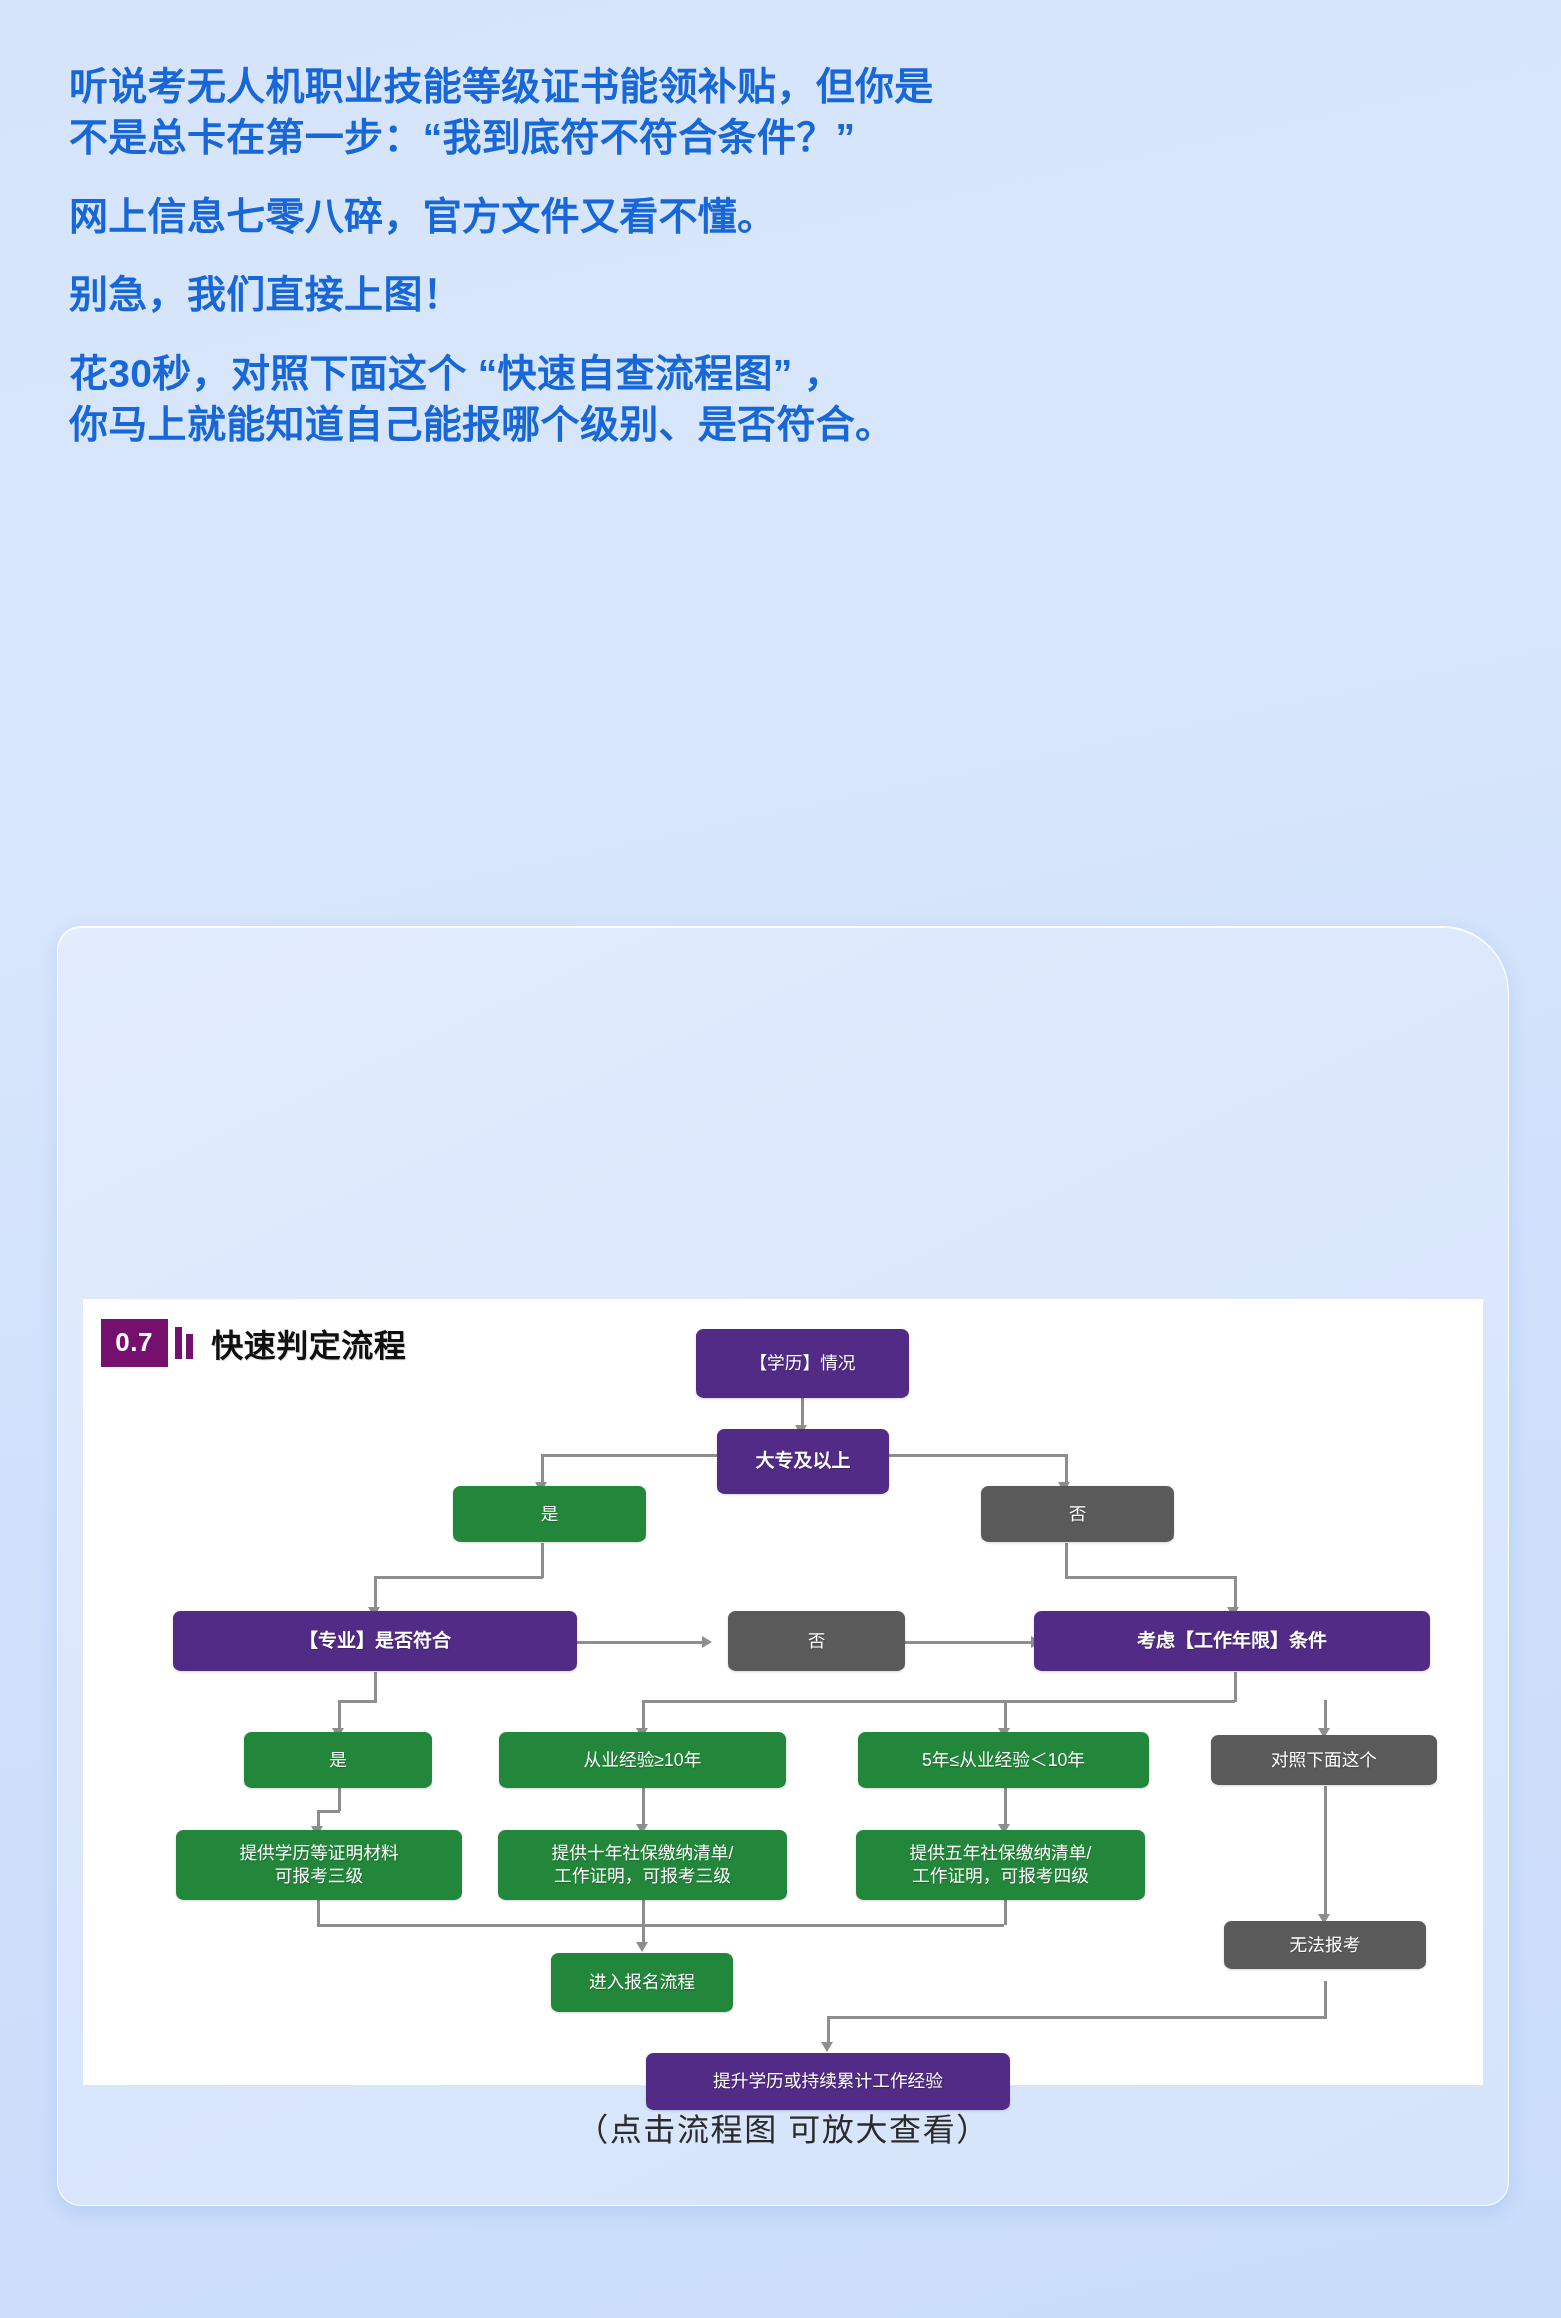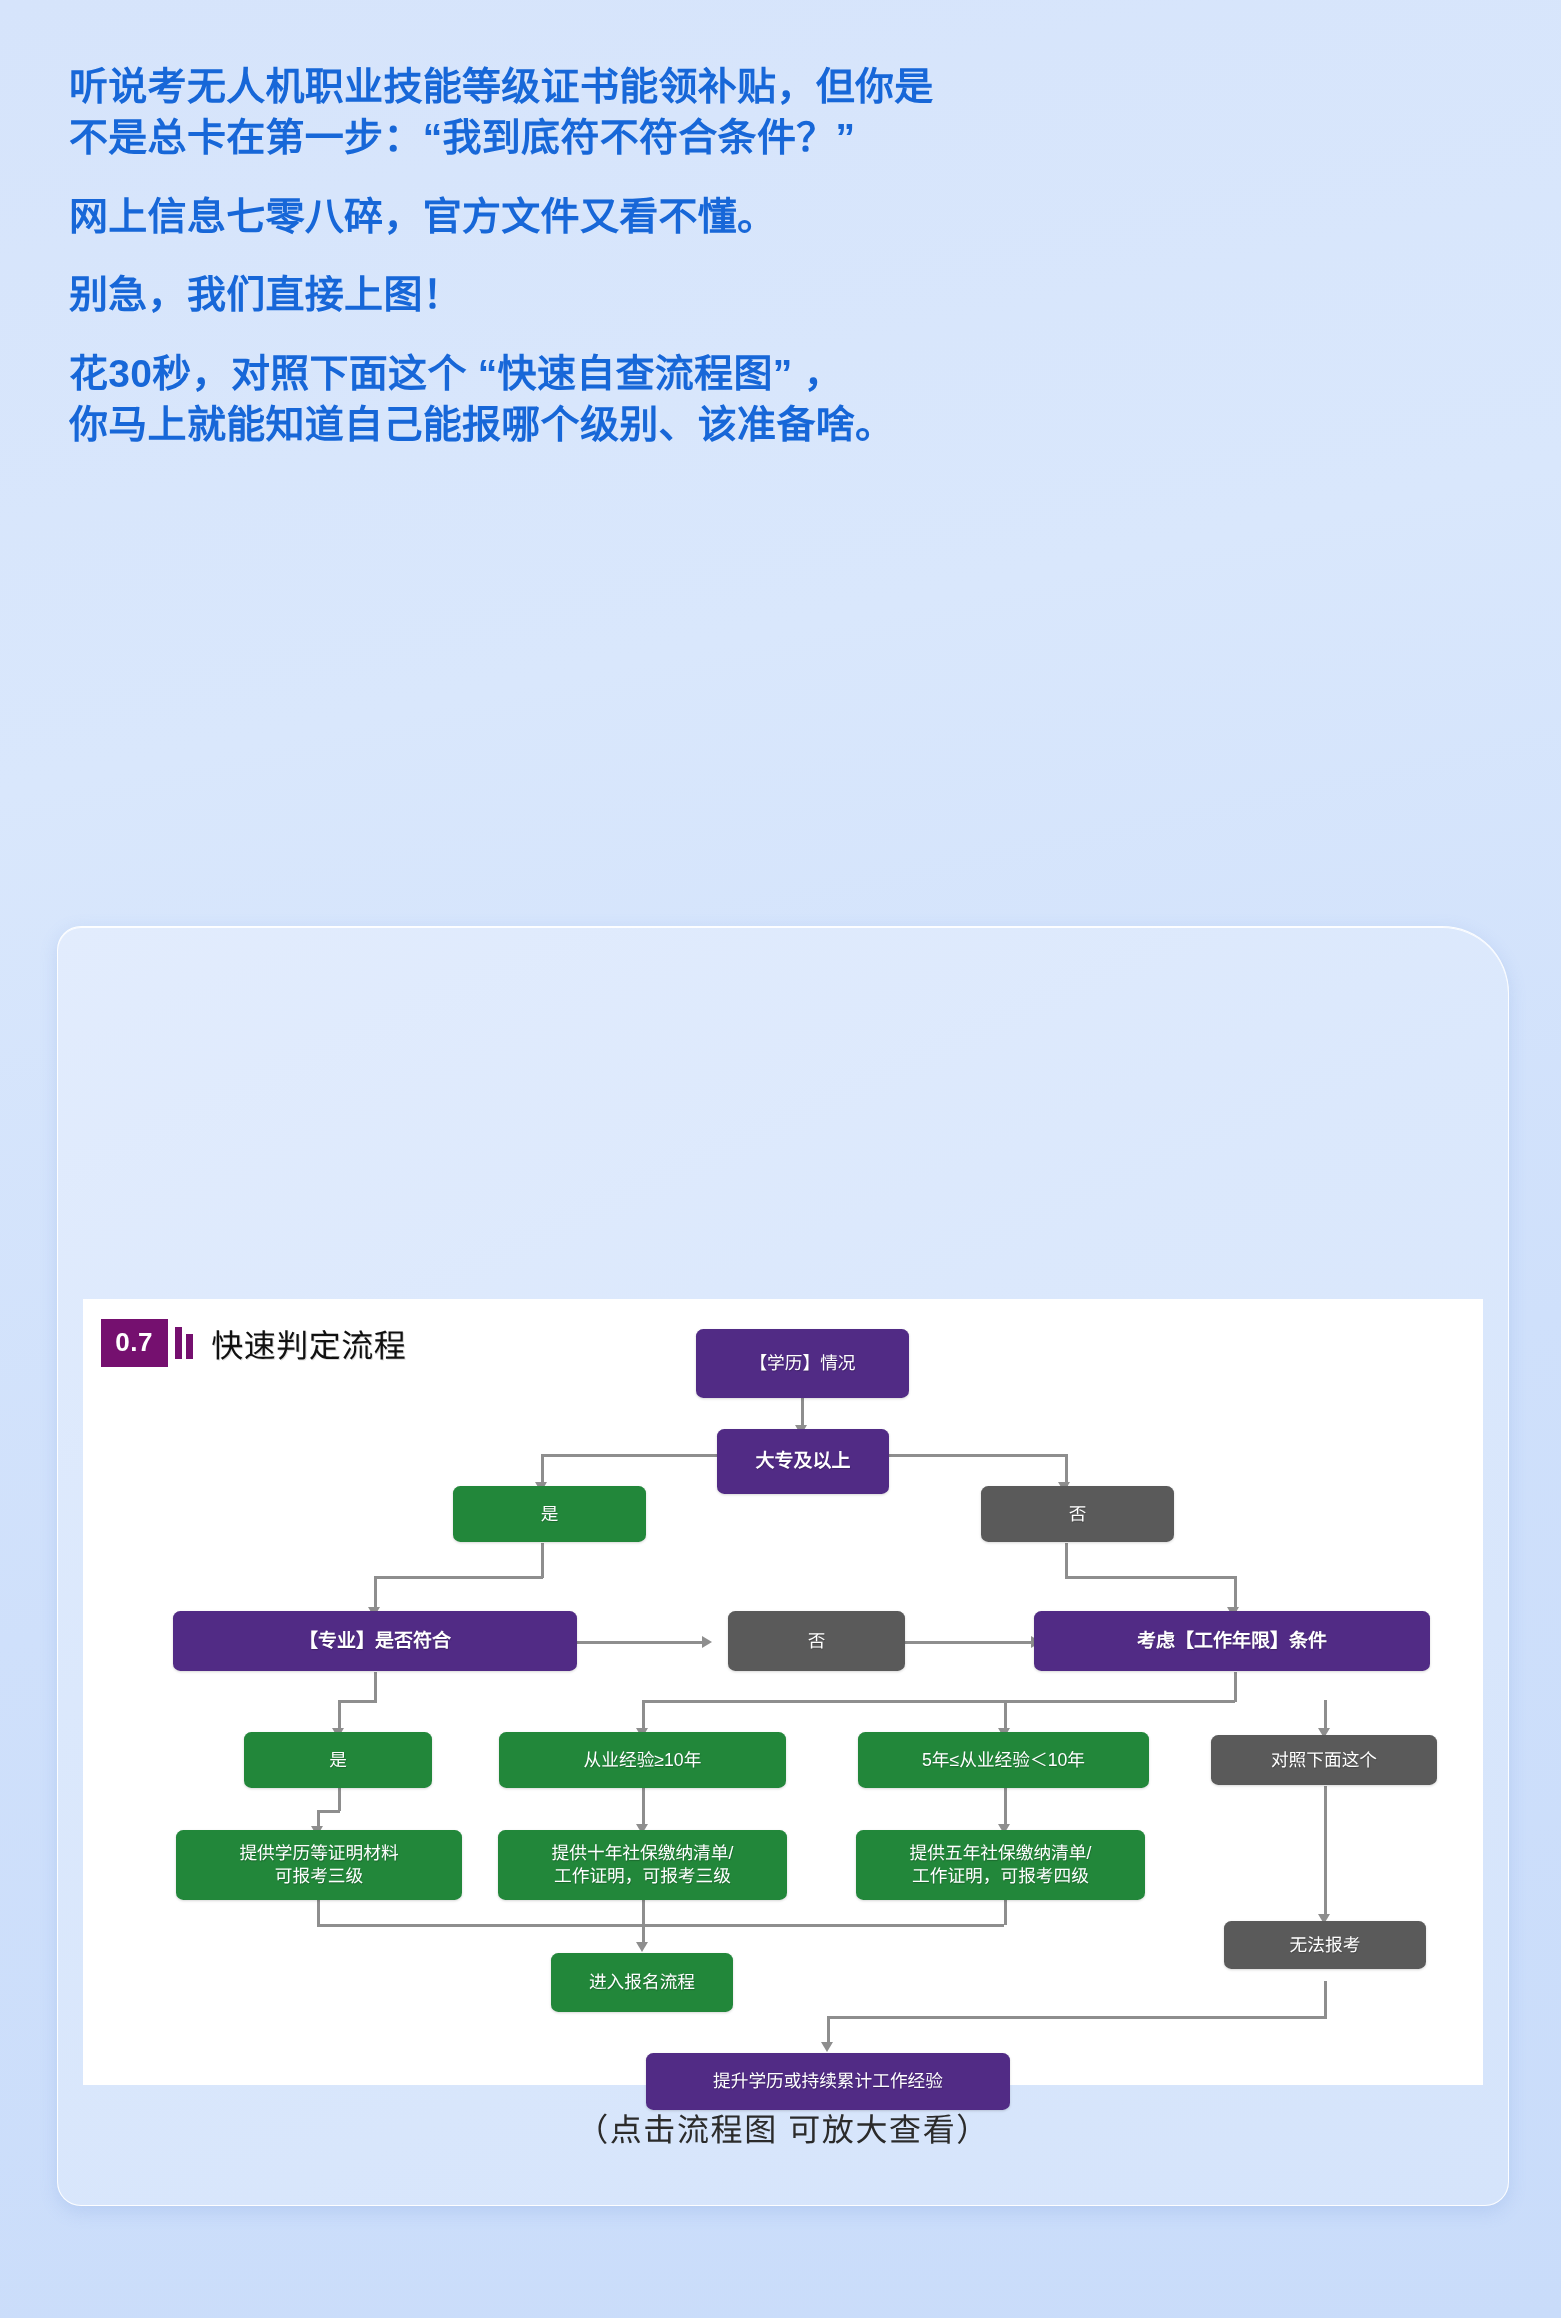--- a/index.html
+++ b/index.html
@@ -71,21 +71,21 @@
     background:#75106f; color:#fff; font-weight:bold;
     font-size:26px; line-height:1;
     padding:10.4px 14.6px 11.5px 14.6px;
     letter-spacing:0.5px;
   }
   #sec-bars{ display:flex; align-items:flex-start; margin-left:7.3px; }
   #sec-bars i{ display:block; background:#75106f; width:6.8px; margin-right:4.7px; }
   #sec-bars i.b1{ height:32px; }
   #sec-bars i.b2{ height:25px; margin-top:7.3px; }
   #sec-title{
-    margin-left:13.5px; font-size:32px; font-weight:normal; color:#101010;
+    margin-left:13.5px; font-size:32px; font-weight:bold; color:#101010;
     letter-spacing:0.5px; white-space:nowrap;
     text-shadow:1px 1px 0 rgba(0,0,0,.14);
   }
 
   
   .node{
     position:absolute;
     display:flex; align-items:center; justify-content:center; text-align:center;
     color:#fff; border-radius:7.3px;
     font-size:17.7px; line-height:1.30; font-weight:500;
@@ -123,21 +123,21 @@
     <span class="ln">不是总卡在第一步：“我到底符不符合条件？”</span>
   </div>
   <div class="para">
     <span class="ln">网上信息七零八碎，官方文件又看不懂。</span>
   </div>
   <div class="para">
     <span class="ln">别急，我们直接上图！</span>
   </div>
   <div class="para">
     <span class="ln">花30秒，对照下面这个 “快速自查流程图” ，</span>
-    <span class="ln">你马上就能知道自己能报哪个级别、该准备啥。</span>
+    <span class="ln">你马上就能知道自己能报哪个级别、是否符合。</span>
   </div>
 </div>
 
 <div id="card">
 
 
   <div id="panel">
 
     <div id="sec-head">
       <div id="sec-badge">0.7</div>

